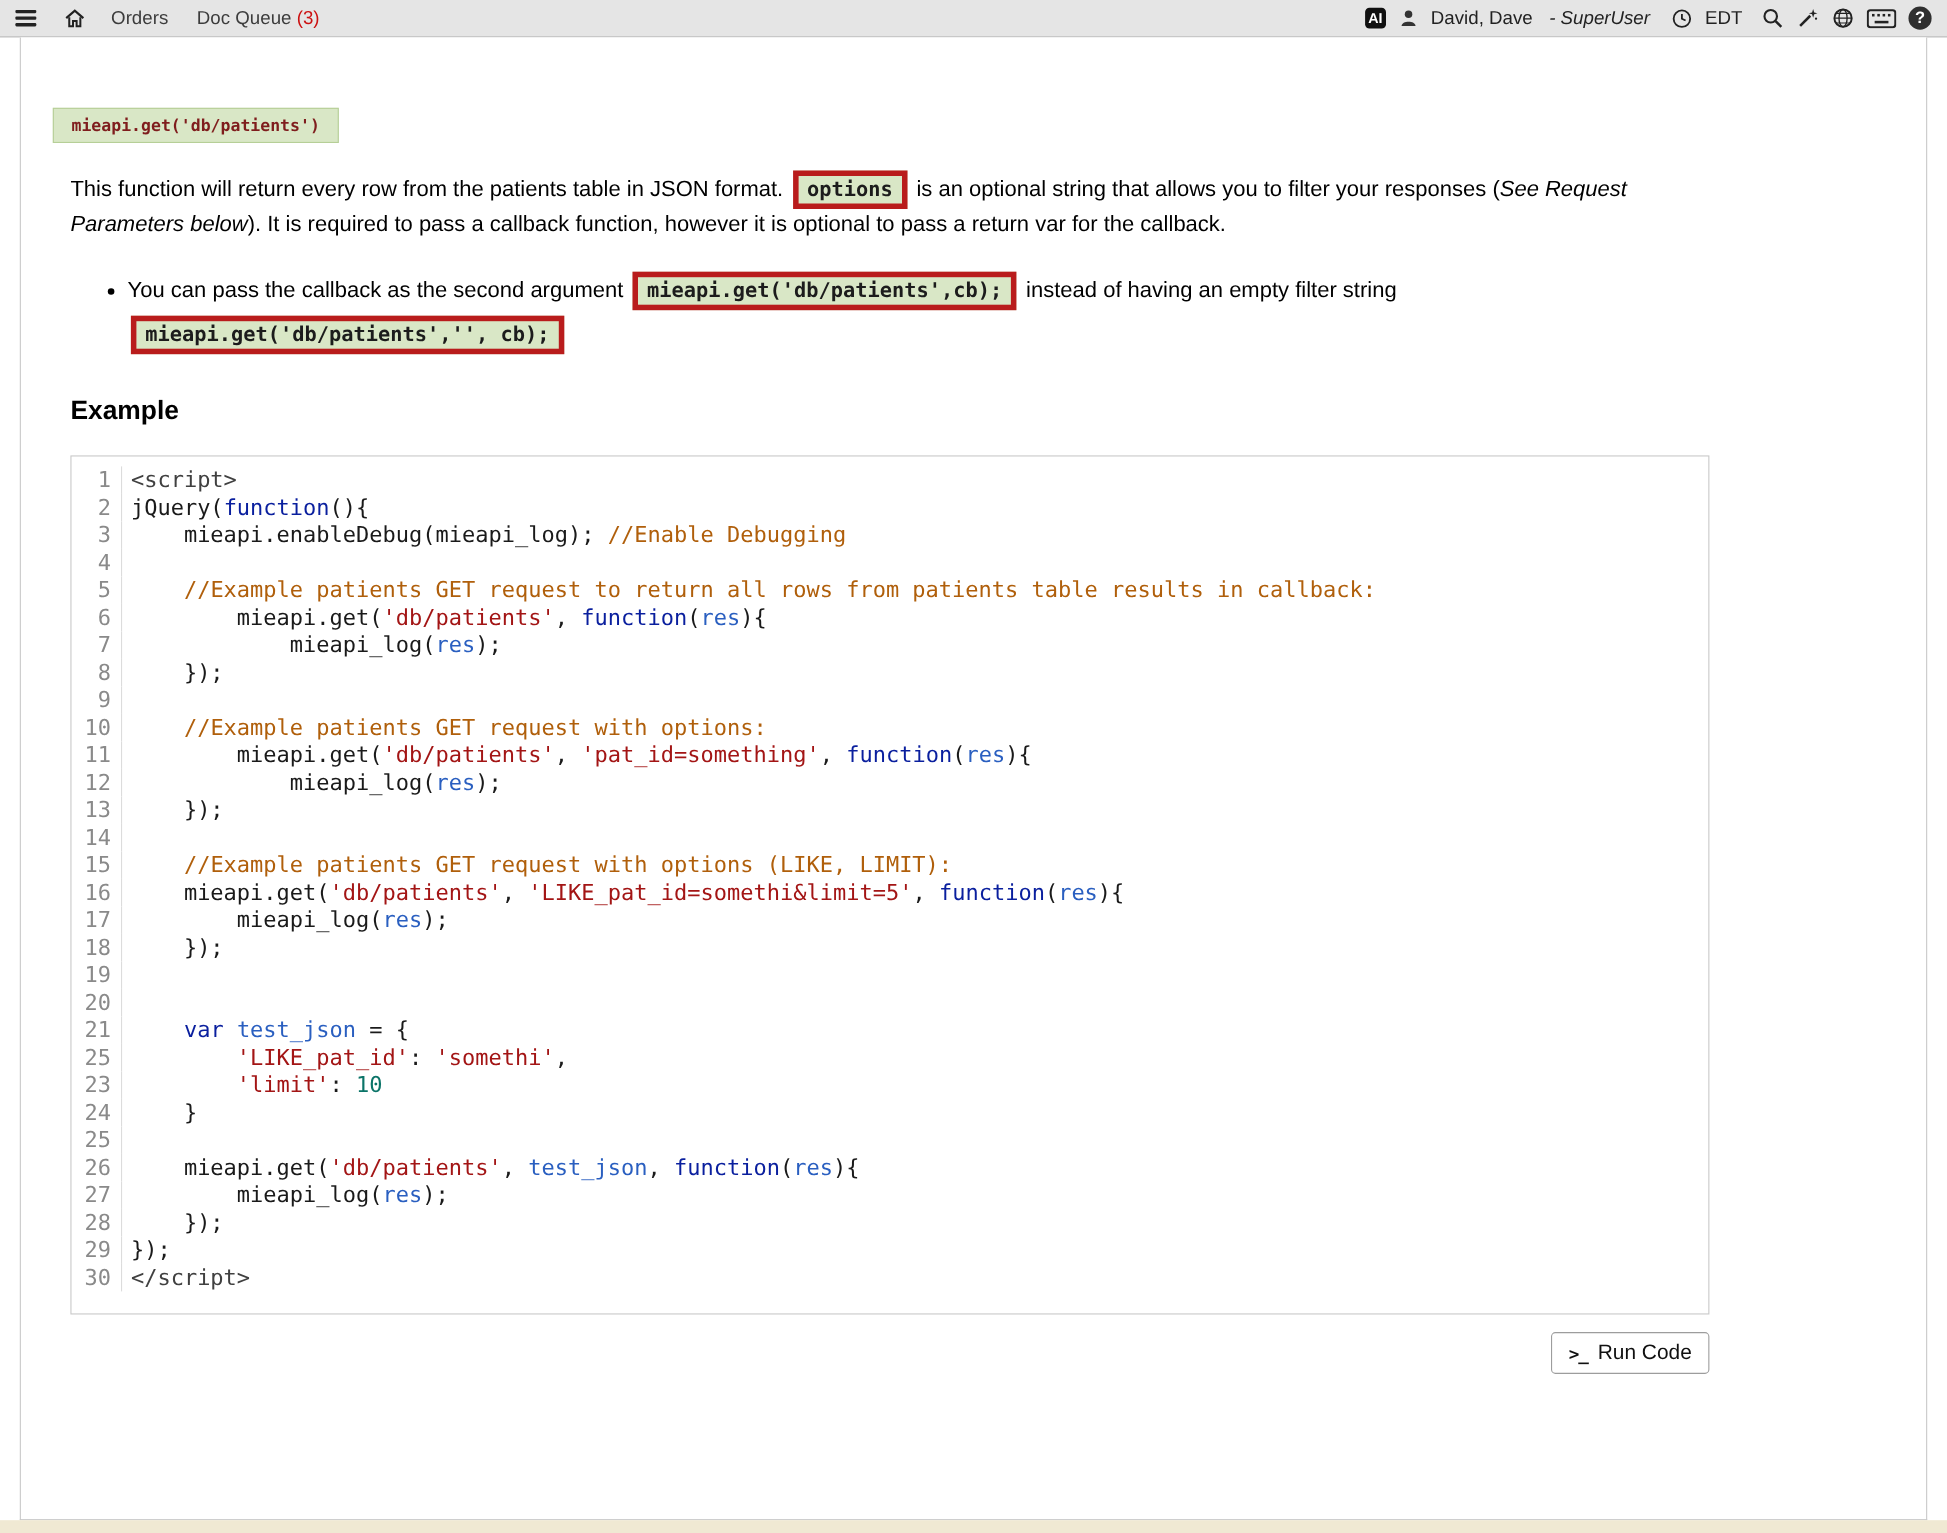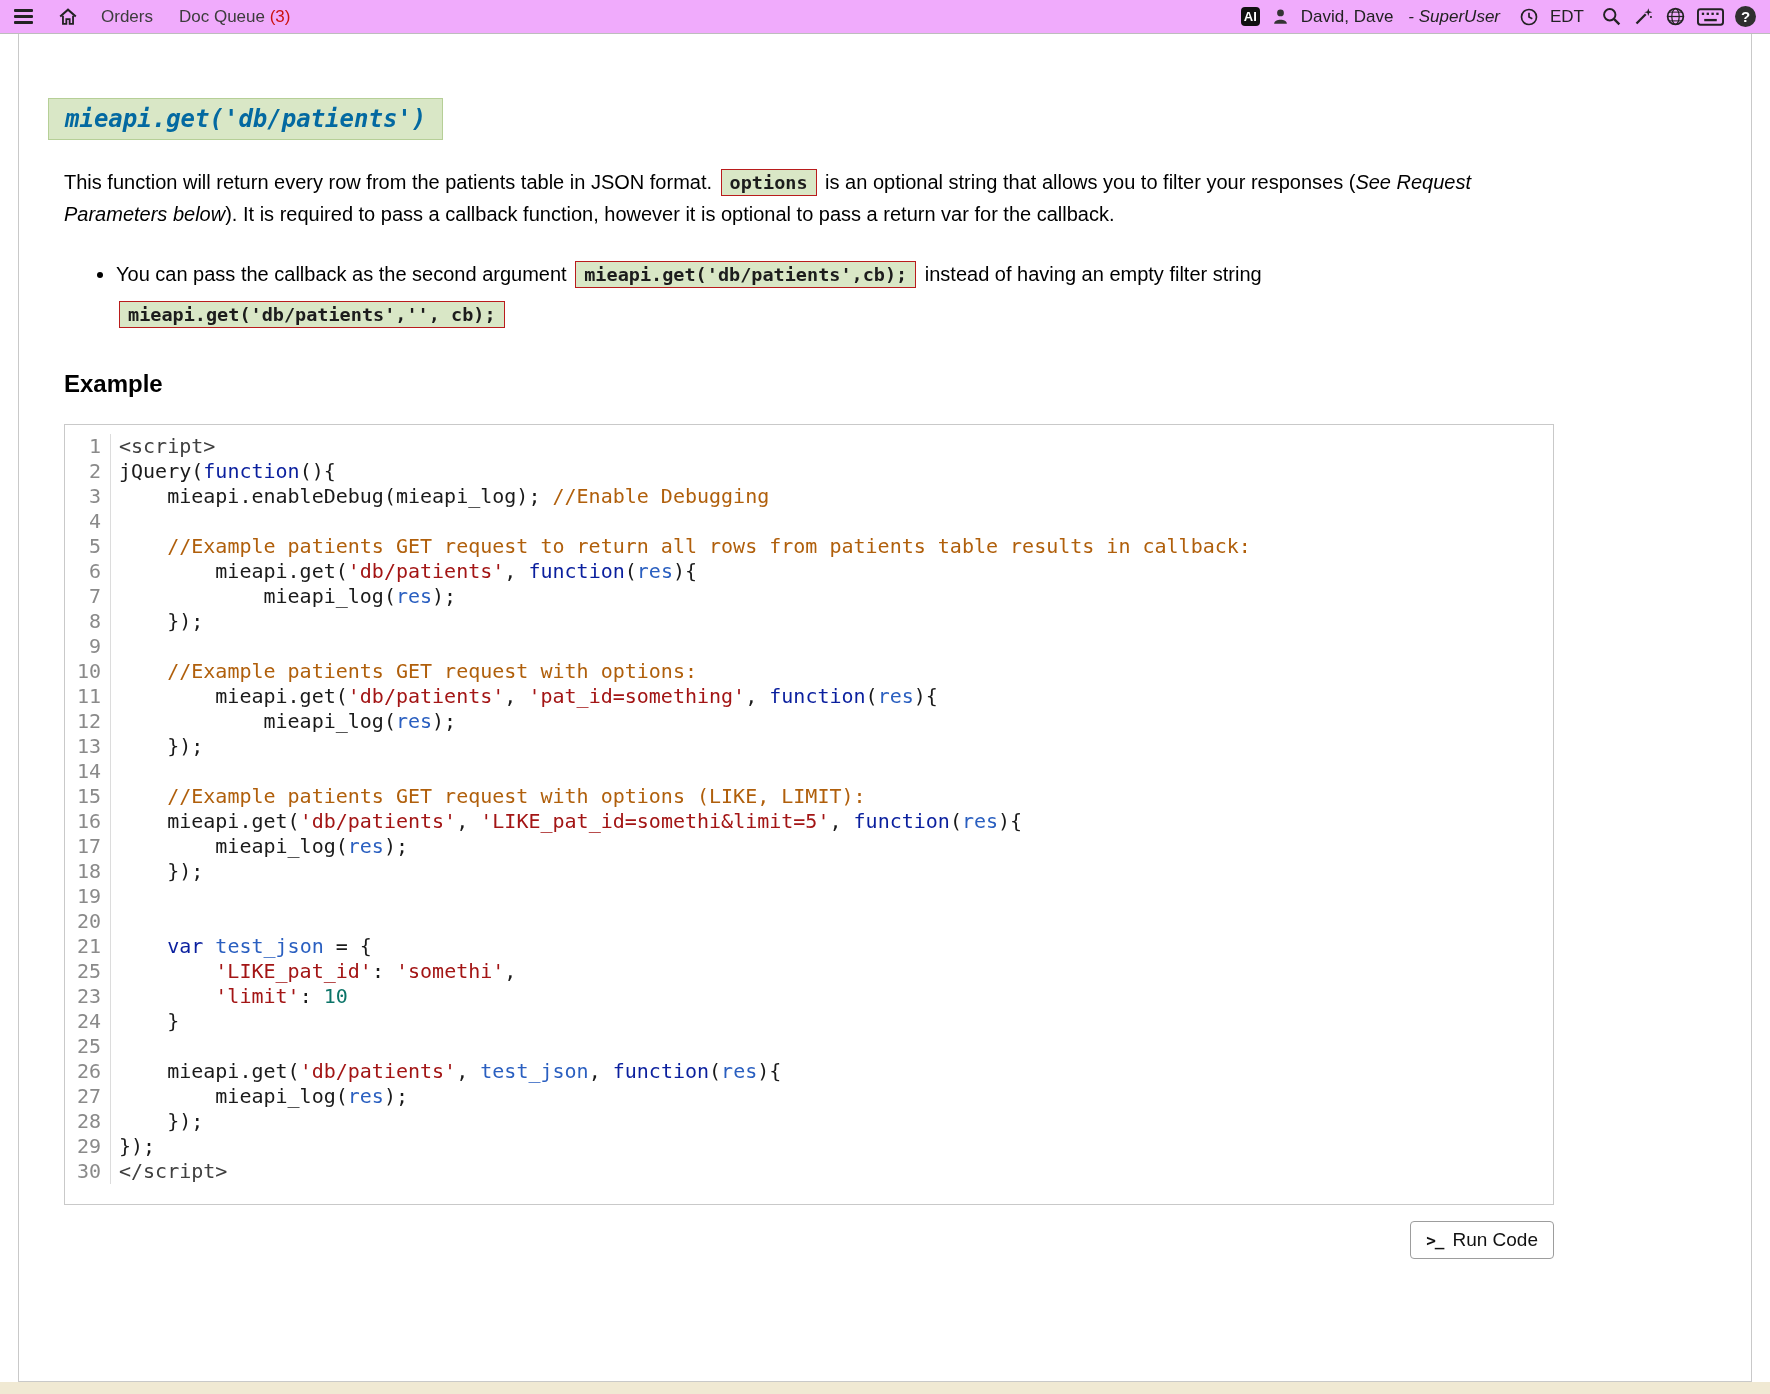--- a/index.html
+++ b/index.html
@@ -7,21 +7,21 @@
   body {
     width:1770px; min-height:1394px;
     display:flex; flex-direction:column;
     background:#ffffff;
     font-family:"Liberation Sans", sans-serif;
     color:#111;
   }
   
   .topbar {
     height:34px; flex:none;
-    background:#f0abfc;
+    background:#e5e5e5;
     border-bottom:1px solid #bdbdbd;
     display:flex; align-items:center;
     padding:0 14px;
   }
   .tb-left { display:flex; align-items:center; }
   .hamburger { display:inline-flex; flex-direction:column; gap:3px; cursor:pointer; margin-right:24px; }
   .hamburger i { width:19px; height:3px; background:#222; border-radius:1px; }
   .icon-btn { display:inline-flex; align-items:center; justify-content:center; cursor:pointer; }
   .tb-left .icon-btn { margin-right:22px; }
   .nav-link { font-size:17px; color:#3c3c3c; text-decoration:none; margin-right:26px; cursor:pointer; }
@@ -38,29 +38,29 @@
   .card {
     flex:1; margin:0 18px;
     background:#fff;
     border:1px solid #c9c9c9; border-top:none;
     padding:64px 45px 30px 45px;
   }
   .content { width:1490px; }
   .title-code {
     display:inline-block;
     font-family:"DejaVu Sans Mono", monospace;
-    font-size:24px; font-weight:bold; color:#0369a1;
+    font-size:15px; font-weight:bold; color:#7f1d1d;
     background:#d9e7c6; border:1px solid #b6cf97;
-    padding:6px 16px; margin:0 0 26px -16px;font-style:italic;
+    padding:6px 16px; margin:0 0 26px -16px;
   }
   .intro { font-size:20px; line-height:1.6; margin:0 0 24px 0; color:#000; }
   .inline-code {
     font-family:"DejaVu Sans Mono", monospace;
     font-weight:bold; font-size:18.5px; color:#1c1c1c;
-    background:#d9e7c6; border:1px solid #b91c1c;
+    background:#d9e7c6; border:5px solid #b91c1c;
     padding:2px 8px; margin:0 3px;
     white-space:nowrap;
   }
   .tips { font-size:20px; font-weight:bold; margin:0 0 22px 0; color:#000; }
   .tip-list { margin:0 0 36px 0; padding-left:52px; }
   .tip-list li { font-size:20px; line-height:2.0; color:#000; }
   .example { font-size:24px; font-weight:bold; margin:0 0 26px 0; color:#000; }
 
   
   .codeblock {

